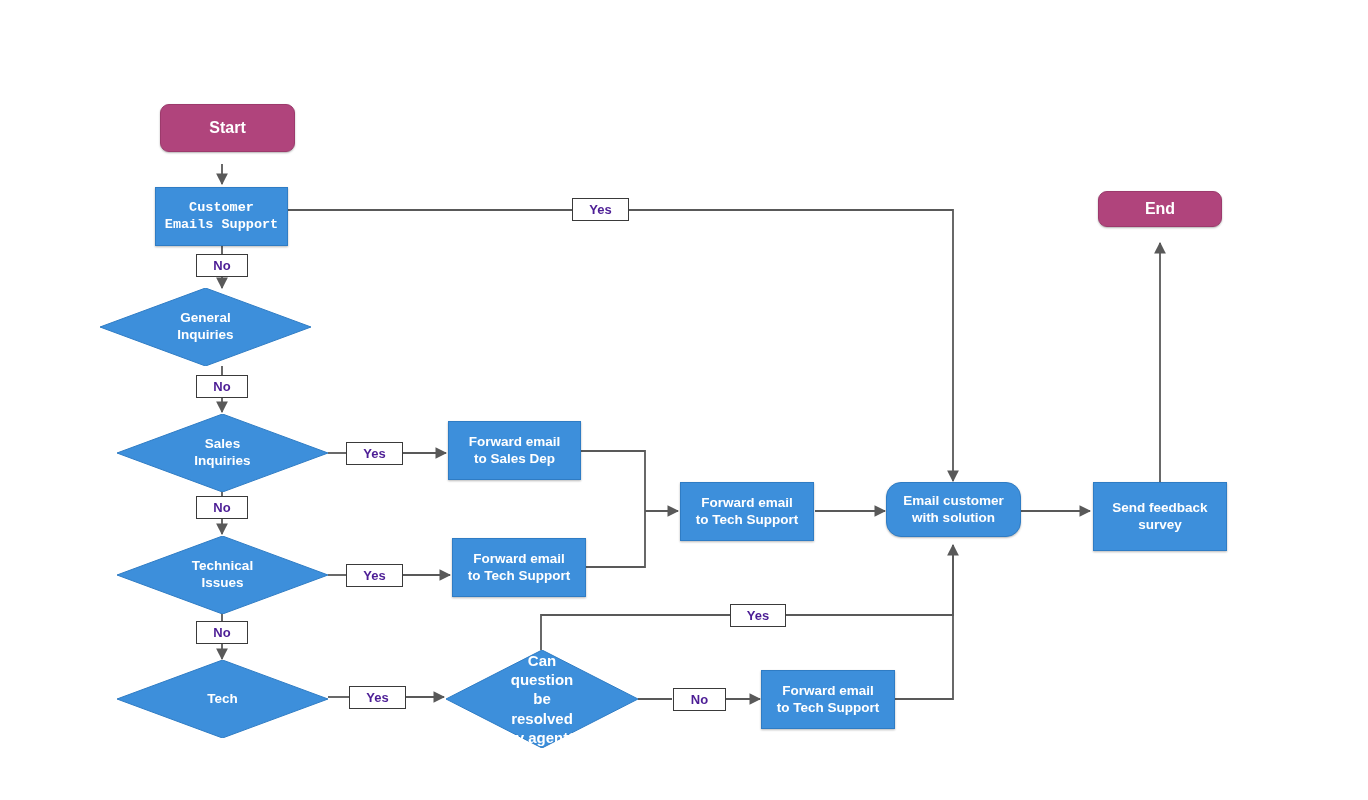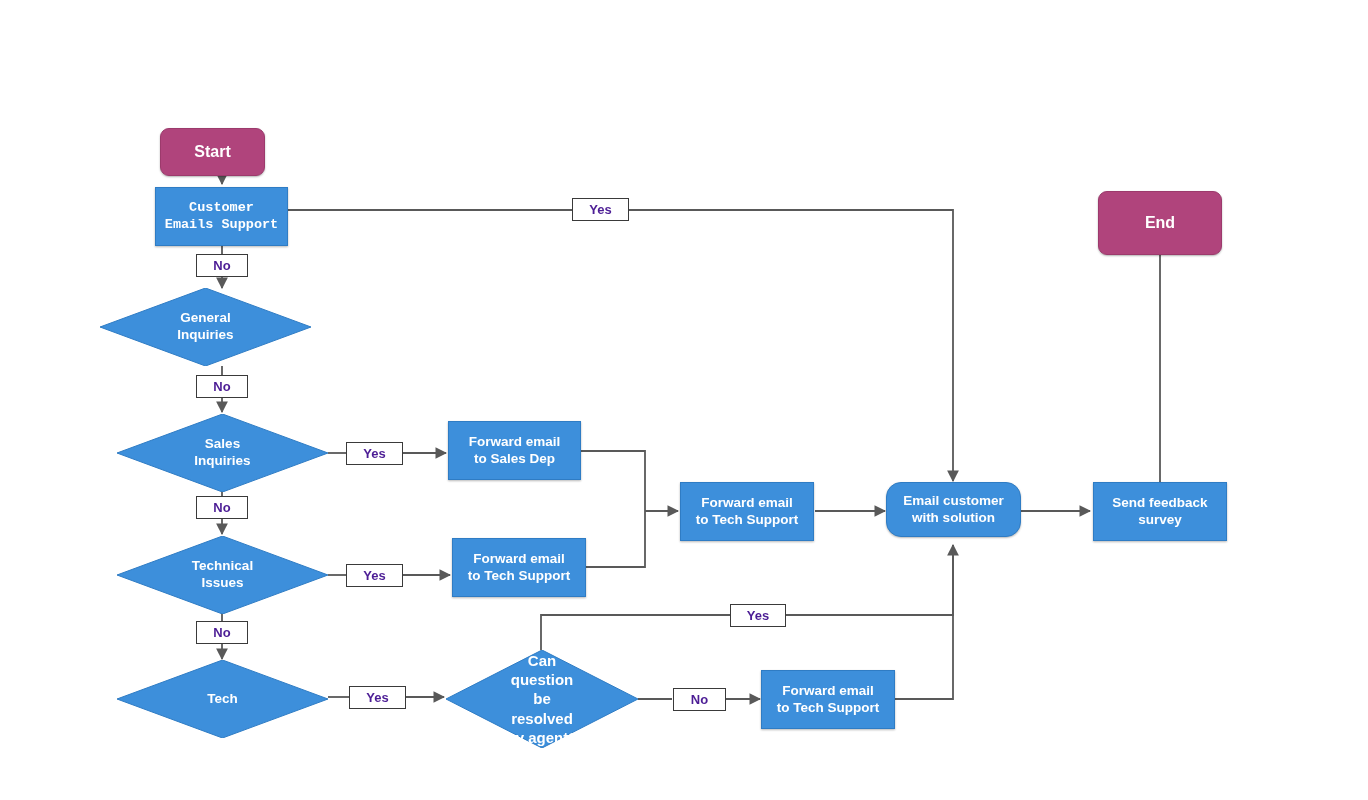--- a/index.html
+++ b/index.html
@@ -146,21 +146,21 @@
       <path d="M 726 699 L 760 699" marker-end="url(#arw)"></path>
 
       <path d="M 895 699 L 953 699 L 953 545"></path>
 
       <path d="M 1021 511 L 1090 511" marker-end="url(#arw)"></path>
 
       <path d="M 1160 484 L 1160 243" marker-end="url(#arw)"></path>
     </g>
   </svg>
 
-  <div class="node terminator" style="left:160px; top:128px; width:105px; height:48px;">
+  <div class="node terminator" style="left:160px; top:104px; width:135px; height:48px;">
     <span class="label">Start</span>
   </div>
 
   <div class="node process" style="left:155px; top:187px; width:133px; height:59px;font-family:Liberation Mono, monospace;">
     <span class="label">Customer<br>Emails Support</span>
   </div>
 
   <div class="node decision" style="left:100px; top:288px; width:211px; height:78px;">
     <svg class="dia" viewBox="0 0 211 78" preserveAspectRatio="none">
       <polygon points="105.5,0 211,39 105.5,78 0,39" fill="#3d8fdb" stroke="#2f7cc4" stroke-width="1"></polygon>
@@ -209,25 +209,25 @@
   </div>
 
   <div class="node process" style="left:761px; top:670px; width:134px; height:59px;">
     <span class="label">Forward email<br>to Tech Support</span>
   </div>
 
   <div class="node process" style="left:886px; top:482px; width:135px; height:55px;border-radius:15px;">
     <span class="label">Email customer<br>with solution</span>
   </div>
 
-  <div class="node process" style="left:1093px; top:482px; width:134px; height:59px;">
+  <div class="node process" style="left:1093px; top:482px; width:134px; height:69px;">
     <span class="label">Send feedback<br>survey</span>
   </div>
 
-  <div class="node terminator" style="left:1098px; top:191px; width:124px; height:64px;">
+  <div class="node terminator" style="left:1098px; top:191px; width:124px; height:36px;">
     <span class="label">End</span>
   </div>
 
   <div class="chip" style="left:572px; top:198px; width:57px; height:23px;">
     <span>Yes</span>
   </div>
 
   <div class="chip" style="left:196px; top:254px; width:52px; height:23px;">
     <span>No</span>
   </div>

